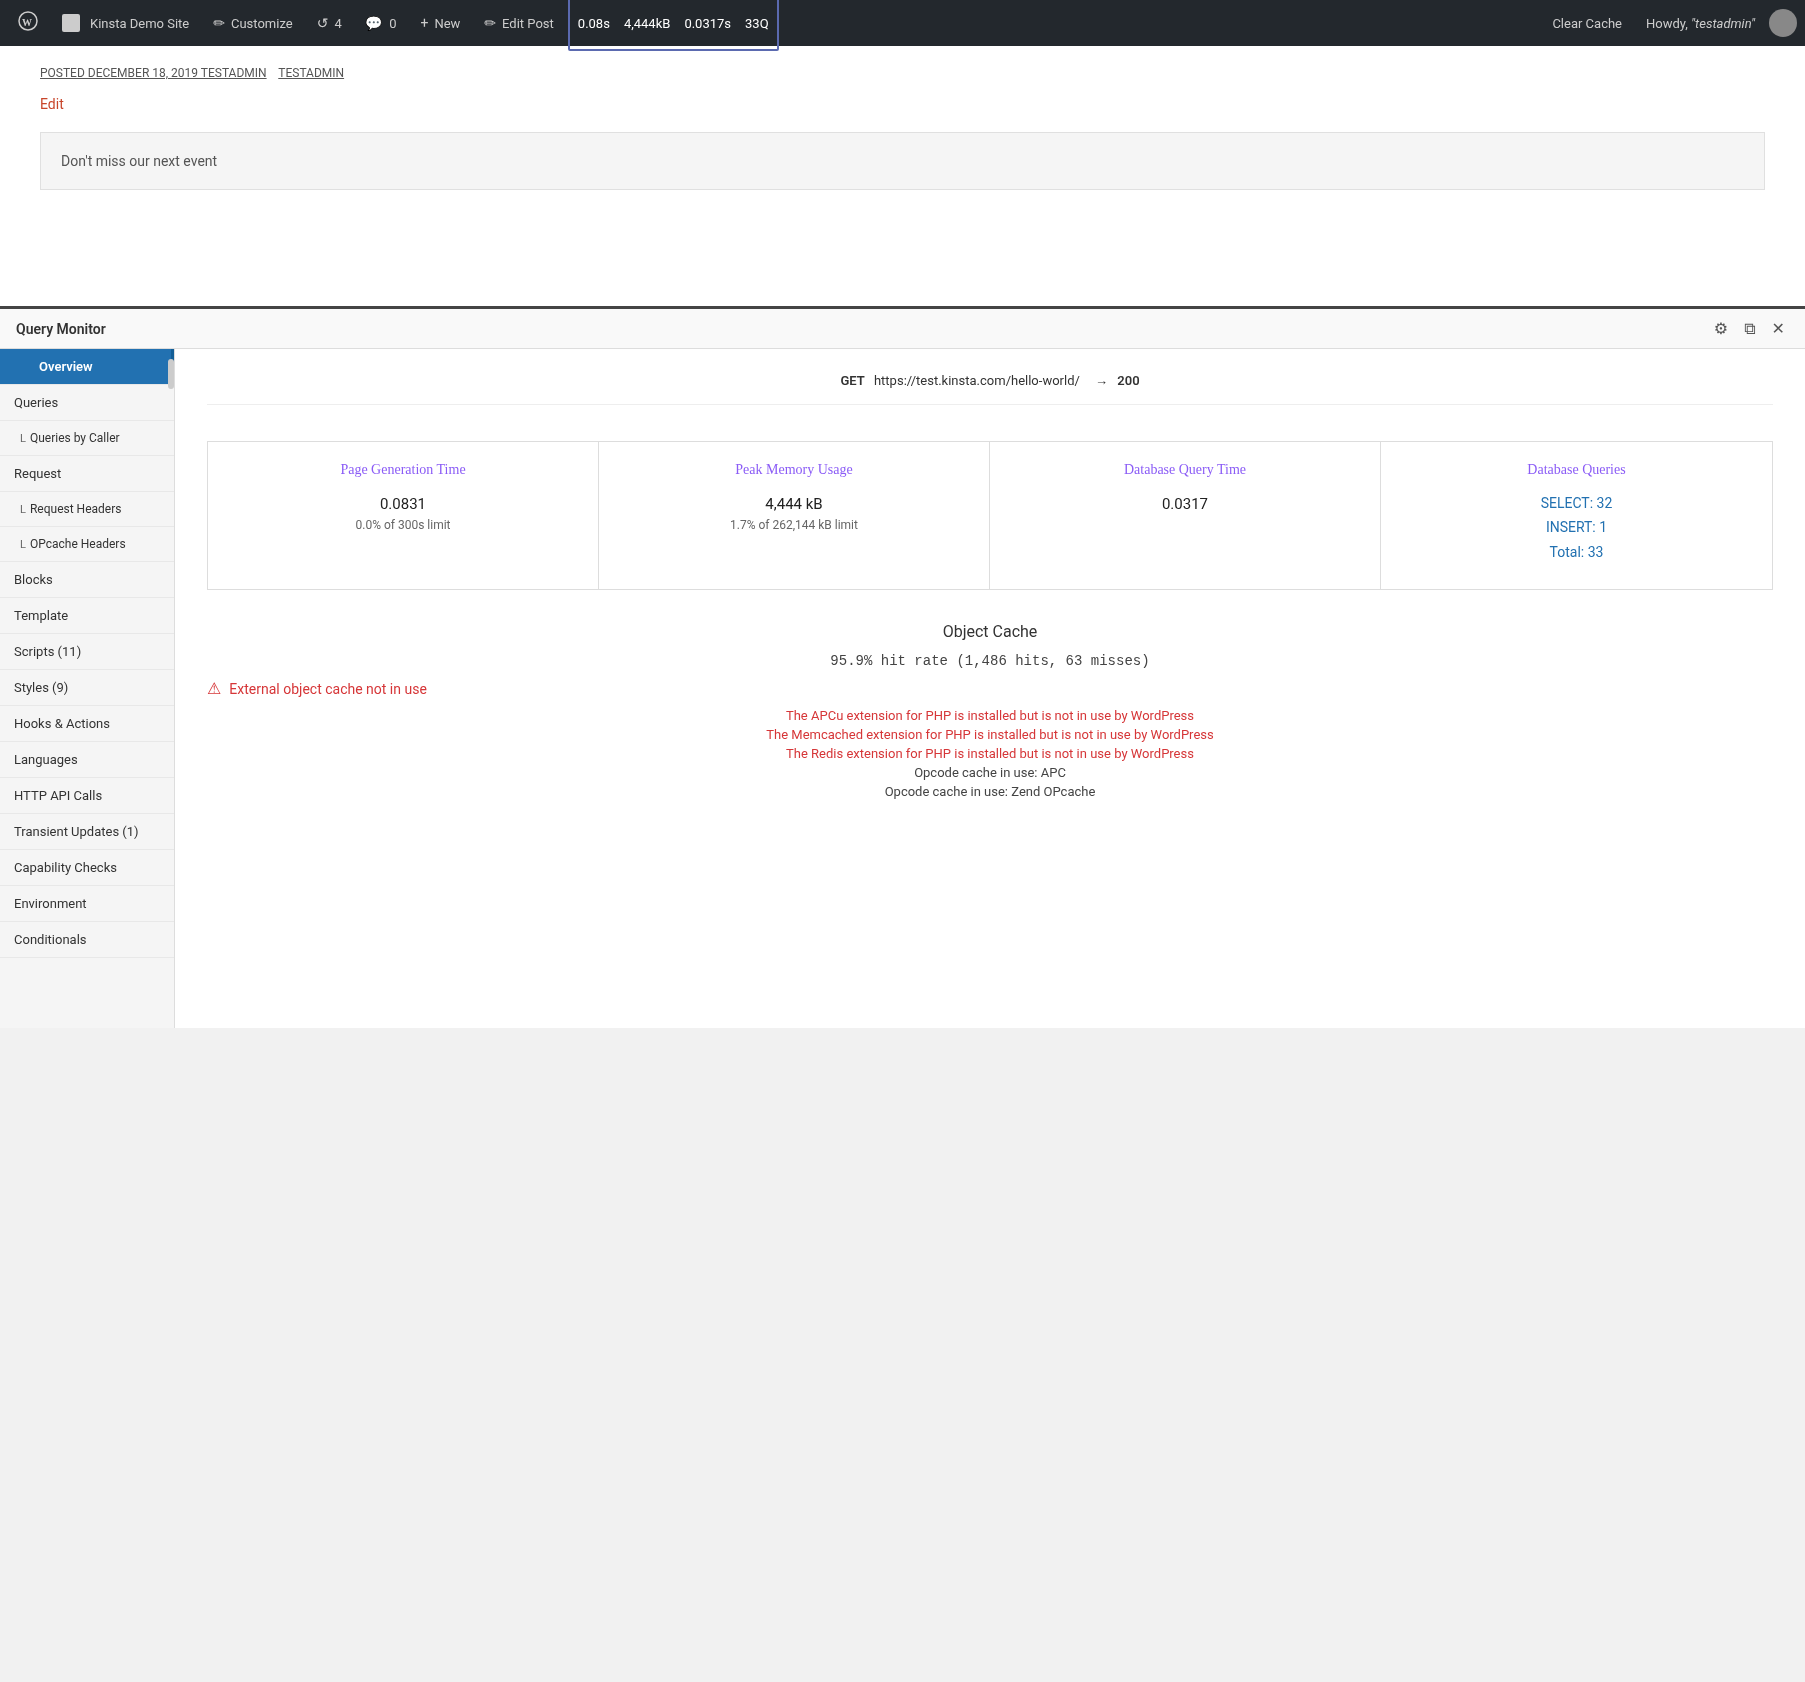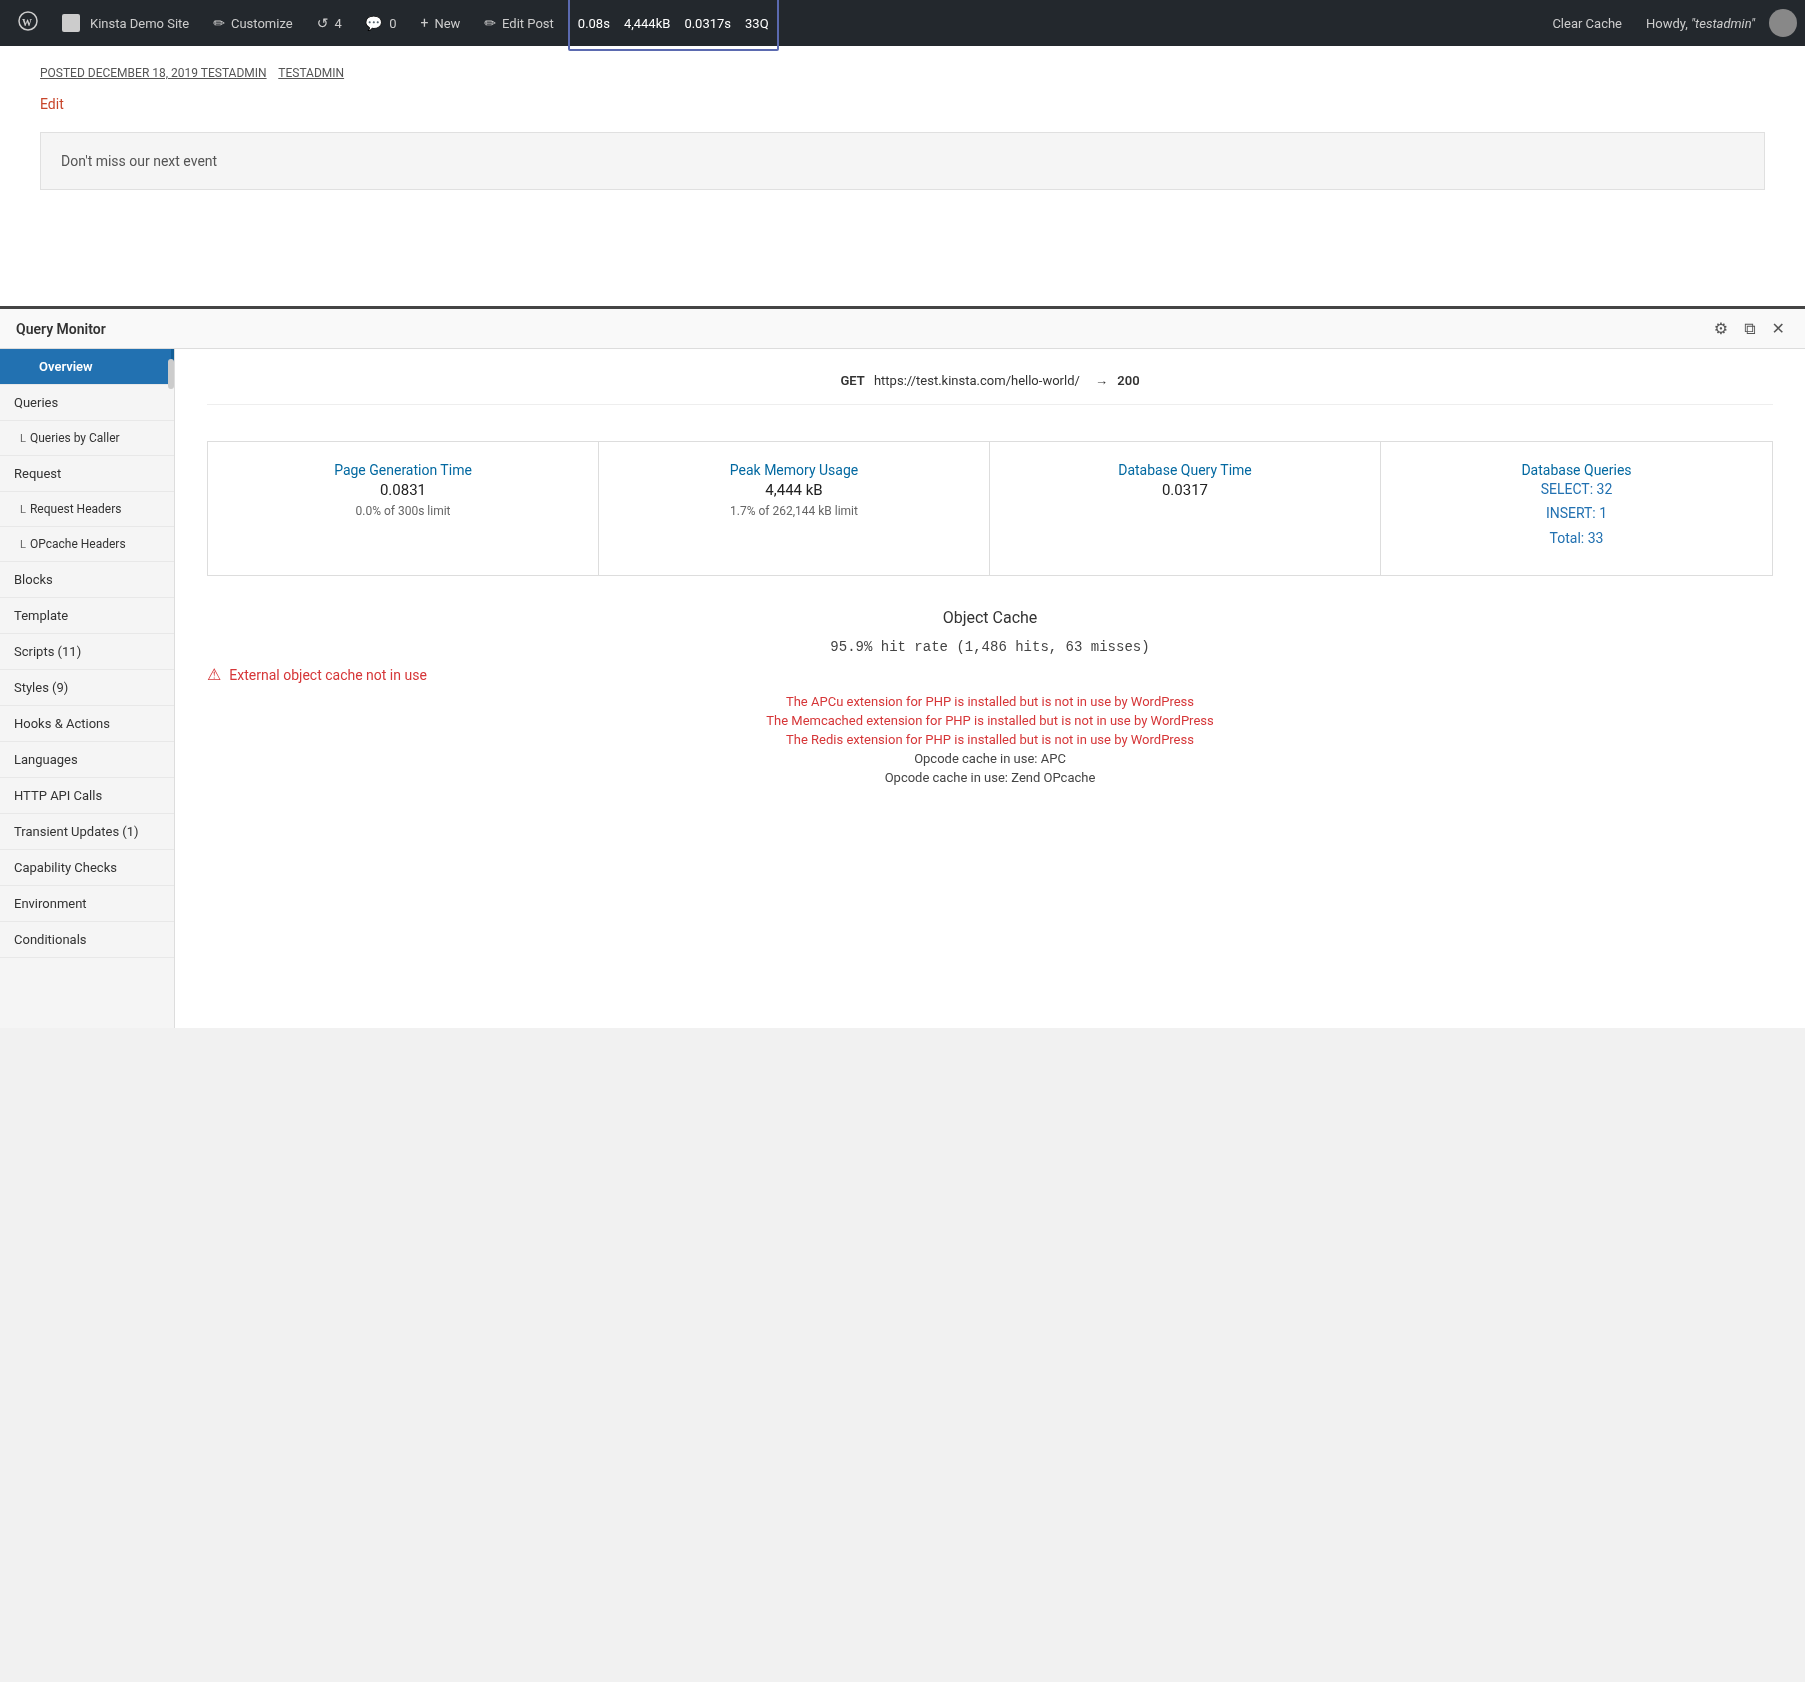--- a/index.html
+++ b/index.html
@@ -203,21 +203,23 @@
       border: 1px solid #ddd;
       margin-bottom: 32px;
     }
     .qm-stat-cell {
       padding: 20px 20px 24px;
       border-right: 1px solid #ddd;
     }
     .qm-stat-cell:last-child { border-right: none; }
     .qm-stat-label {
       font-size: 14px;
-      color: #0369a1;
+      color: #8b5cf6;
+      margin-bottom: 14px;
+      font-family: Liberation Serif, serif;
     }
     .qm-stat-value {
       font-size: 15px;
       color: #222;
       font-weight: 400;
       line-height: 1.6;
     }
     .qm-stat-sub {
       font-size: 12px;
       color: #666;

